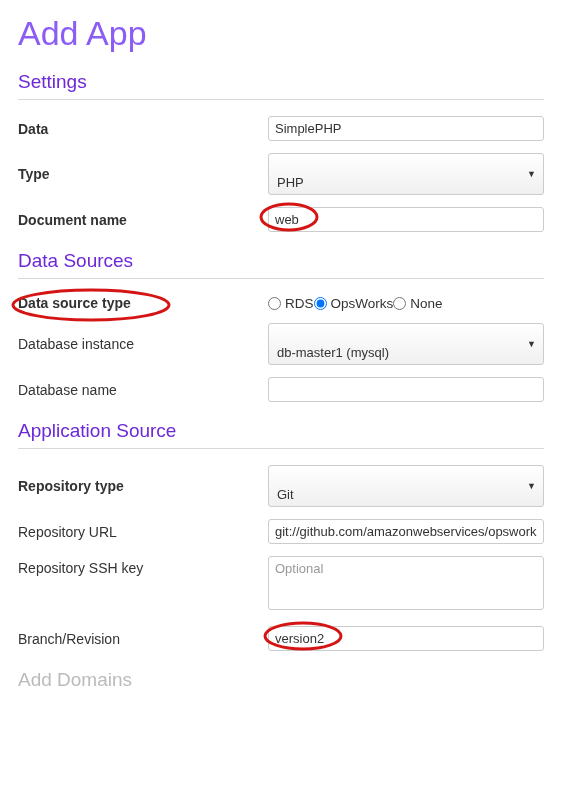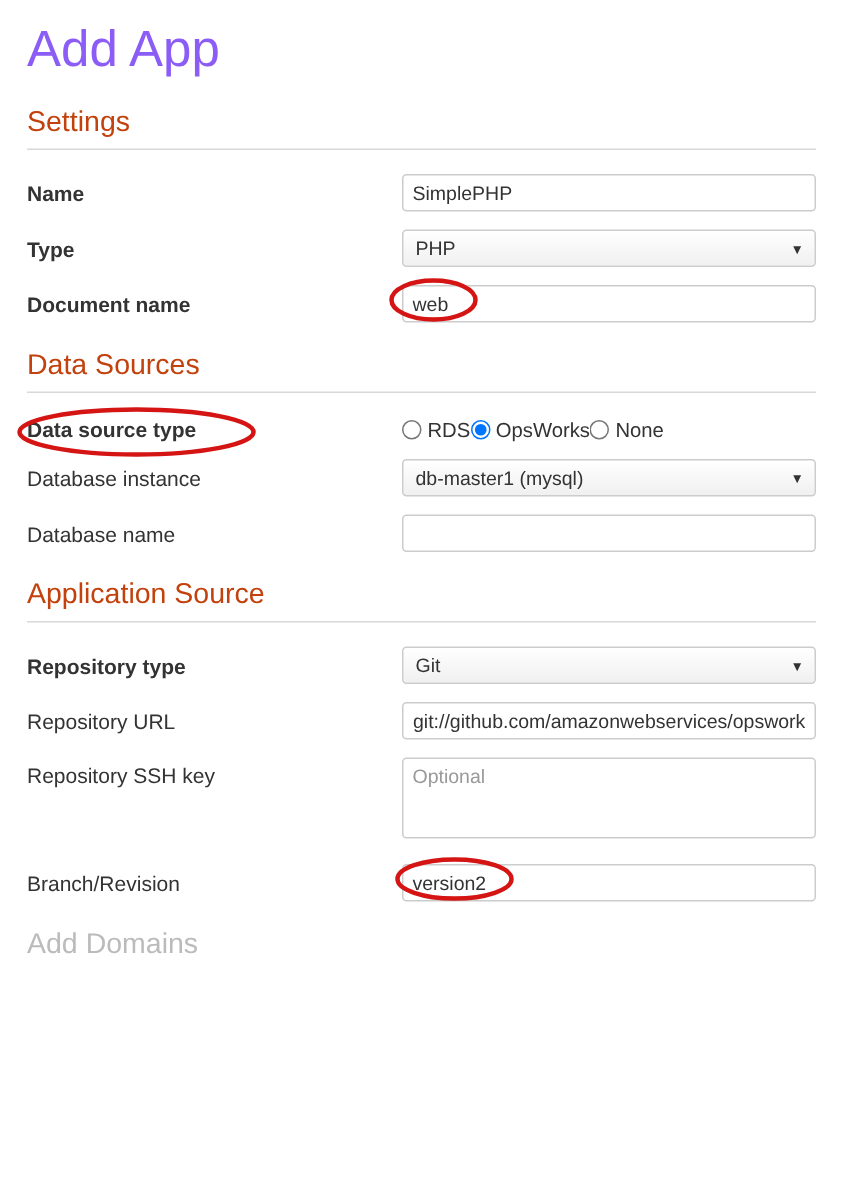--- a/index.html
+++ b/index.html
@@ -12,21 +12,21 @@
   }
   h1 {
     font-size: 34px;
     font-weight: 400;
     color: #8b5cf6;
     margin: 4px 0 12px 0;
   }
   h2 {
     font-size: 19px;
     font-weight: 400;
-    color: #c2410c;
+    color: #6d28d9;
     margin: 18px 0 6px 0;
   }
   hr.sec-rule {
     border: none;
     border-top: 1px solid #d8d8d8;
     margin: 6px 0 16px 0;
   }
   .row {
     display: flex;
     align-items: center;
@@ -49,21 +49,21 @@
     border-radius: 3px;
     background: #fff;
     color: #333;
   }
   textarea { height: 54px; resize: none; }
   textarea::placeholder { color: #999; }
   .select {
     appearance: none;
     -webkit-appearance: none;
     background: linear-gradient(#fff, #f0f0f0);
-    padding: 4px 22px 4px 8px;
+    padding: 21px 22px 4px 8px;
     position: relative;
   }
   .select-wrap { position: relative; width: 100%; }
   .select-wrap::after {
     content: "▼";
     font-size: 9px;
     color: #333;
     position: absolute;
     right: 8px;
     top: 50%;
@@ -89,21 +89,21 @@
 </style>
 </head>
 <body>
 
 <h1>Add App</h1>
 
 <h2>Settings</h2>
 <hr class="sec-rule">
 
 <div class="row">
-  <div class="label bold">Name</div>
+  <div class="label bold">Data</div>
   <div class="field">
     <input type="text" value="SimplePHP" style="">
   </div>
 </div>
 
 <div class="row">
   <div class="label bold">Type</div>
   <div class="field">
     <div class="select-wrap">
       <div class="select">PHP</div>

